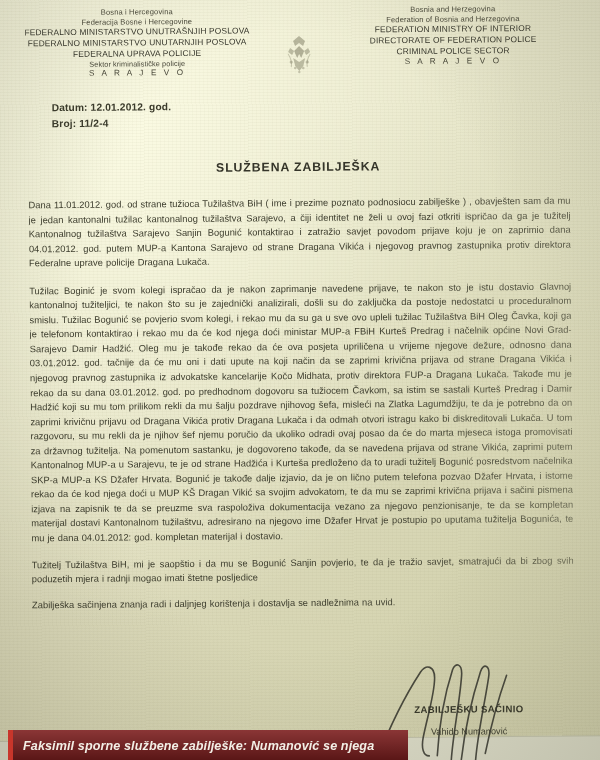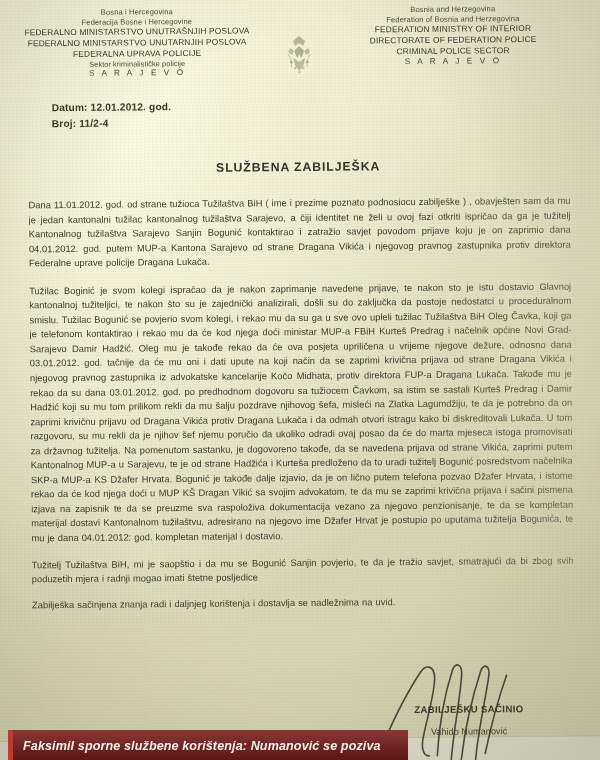--- a/index.html
+++ b/index.html
@@ -301,16 +301,16 @@
       </svg>
       <div class="sig-label">ZABILJEŠKU SAČINIO</div>
       <div class="sig-name">Vahido Numanović</div>
     </div>
 
   </div>
 
   <div class="vignette"></div>
 
   <div class="caption-bar">
-    <div class="caption-text">Faksimil sporne službene korištenja: Numanović se poziva</div>
+    <div class="caption-text">Faksimil sporne službene zabilješke: Numanović se njega</div>
   </div>
 
 </div>
 
 </body></html>

